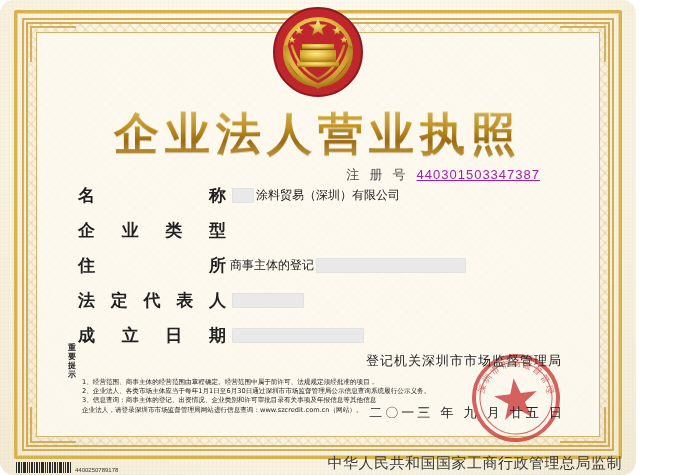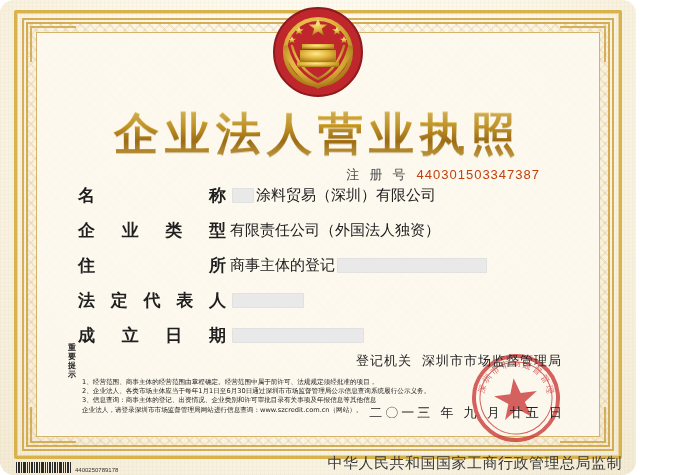--- a/index.html
+++ b/index.html
@@ -125,22 +125,23 @@
   }
   .reg-label {
     font-size: 13px;
     letter-spacing: 3px;
     color: #4a4a4a;
     text-align: center;
   }
   .reg-value {
     font-size: 13px;
     letter-spacing: 1px;
-    color: #c2410c;
+    color: #a21caf;
     font-family: "Liberation Sans", sans-serif;
+    text-decoration: underline;
   }
 
   
   .fields {
     position: absolute;
     left: 78px;
     top: 180px;
     width: 540px;
   }
   .field-row {
@@ -155,21 +156,21 @@
     font-size: 17px;
     font-weight: bold;
     color: #1f1f1f;
     display: flex;
     justify-content: space-between;
     letter-spacing: 0;
   }
   .field-label span { display: inline-block; }
   .field-value {
     font-family: "DejaVu Sans", "Liberation Sans", sans-serif;
-    font-size: 15px;
+    font-size: 12px;
     color: #1b1b1b;
     position: relative;
     padding-left: 4px;
     white-space: nowrap;
   }
   .redact {
     display: inline-block;
     height: 15px;
     background: #e9e9e9;
     border-radius: 1px;
@@ -209,21 +210,21 @@
     white-space: nowrap;
   }
 
   
   .authority {
     position: absolute;
     right: 74px;
     top: 352px;
     display: flex;
     align-items: baseline;
-    gap: 10px;
+    gap: 0;
     font-family: Liberation Serif, serif;
   }
   .authority-label {
     font-size: 13px;
     letter-spacing: 1px;
     color: #1f1f1f;
   }
   .authority-value {
     font-size: 13px;
     letter-spacing: 1px;
@@ -346,21 +347,20 @@
       </div>
     </div>
 
     <div class="field-row">
       <div class="field-label">
         <span>企</span>
         <span>业</span>
         <span>类</span>
         <span>型</span>
       </div>
-      <div class="field-value">有限责任公司（外国法人独资）</div>
     </div>
 
     <div class="field-row">
       <div class="field-label">
         <span>住</span>
         <span>所</span>
       </div>
       <div class="field-value">
         <span>商事主体的登记</span><span class="redact" style="width:150px"></span>
       </div>

